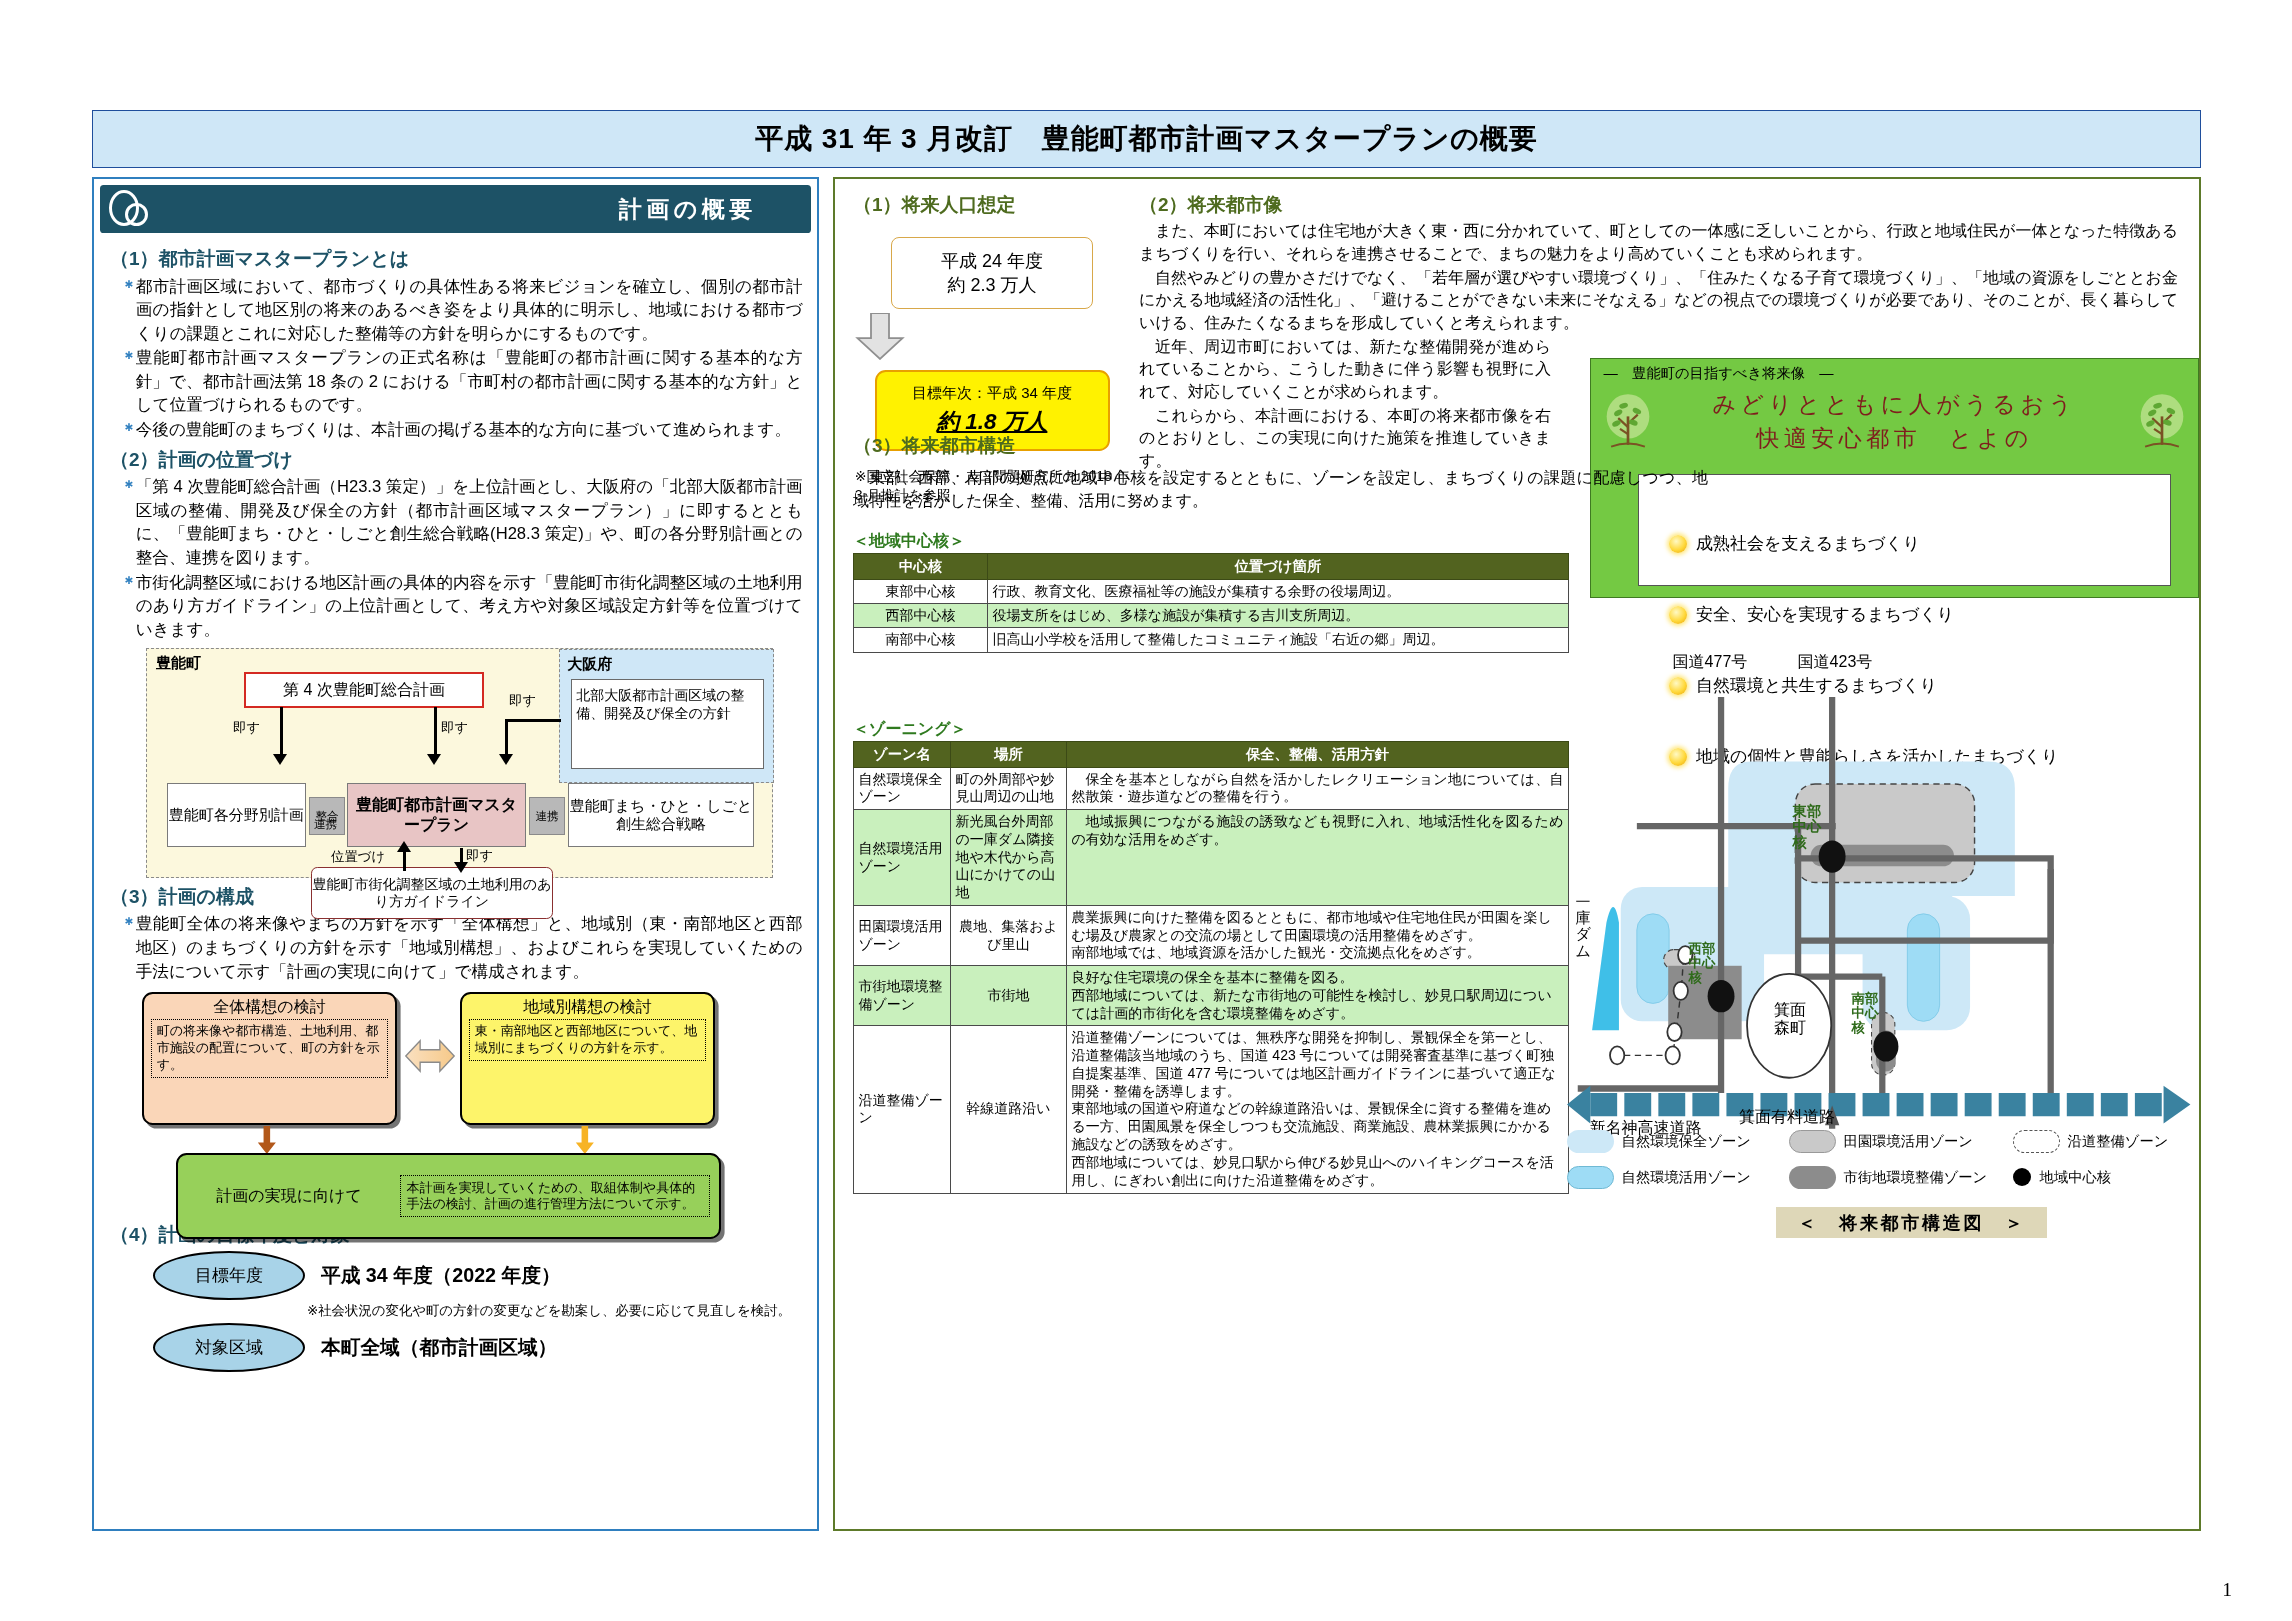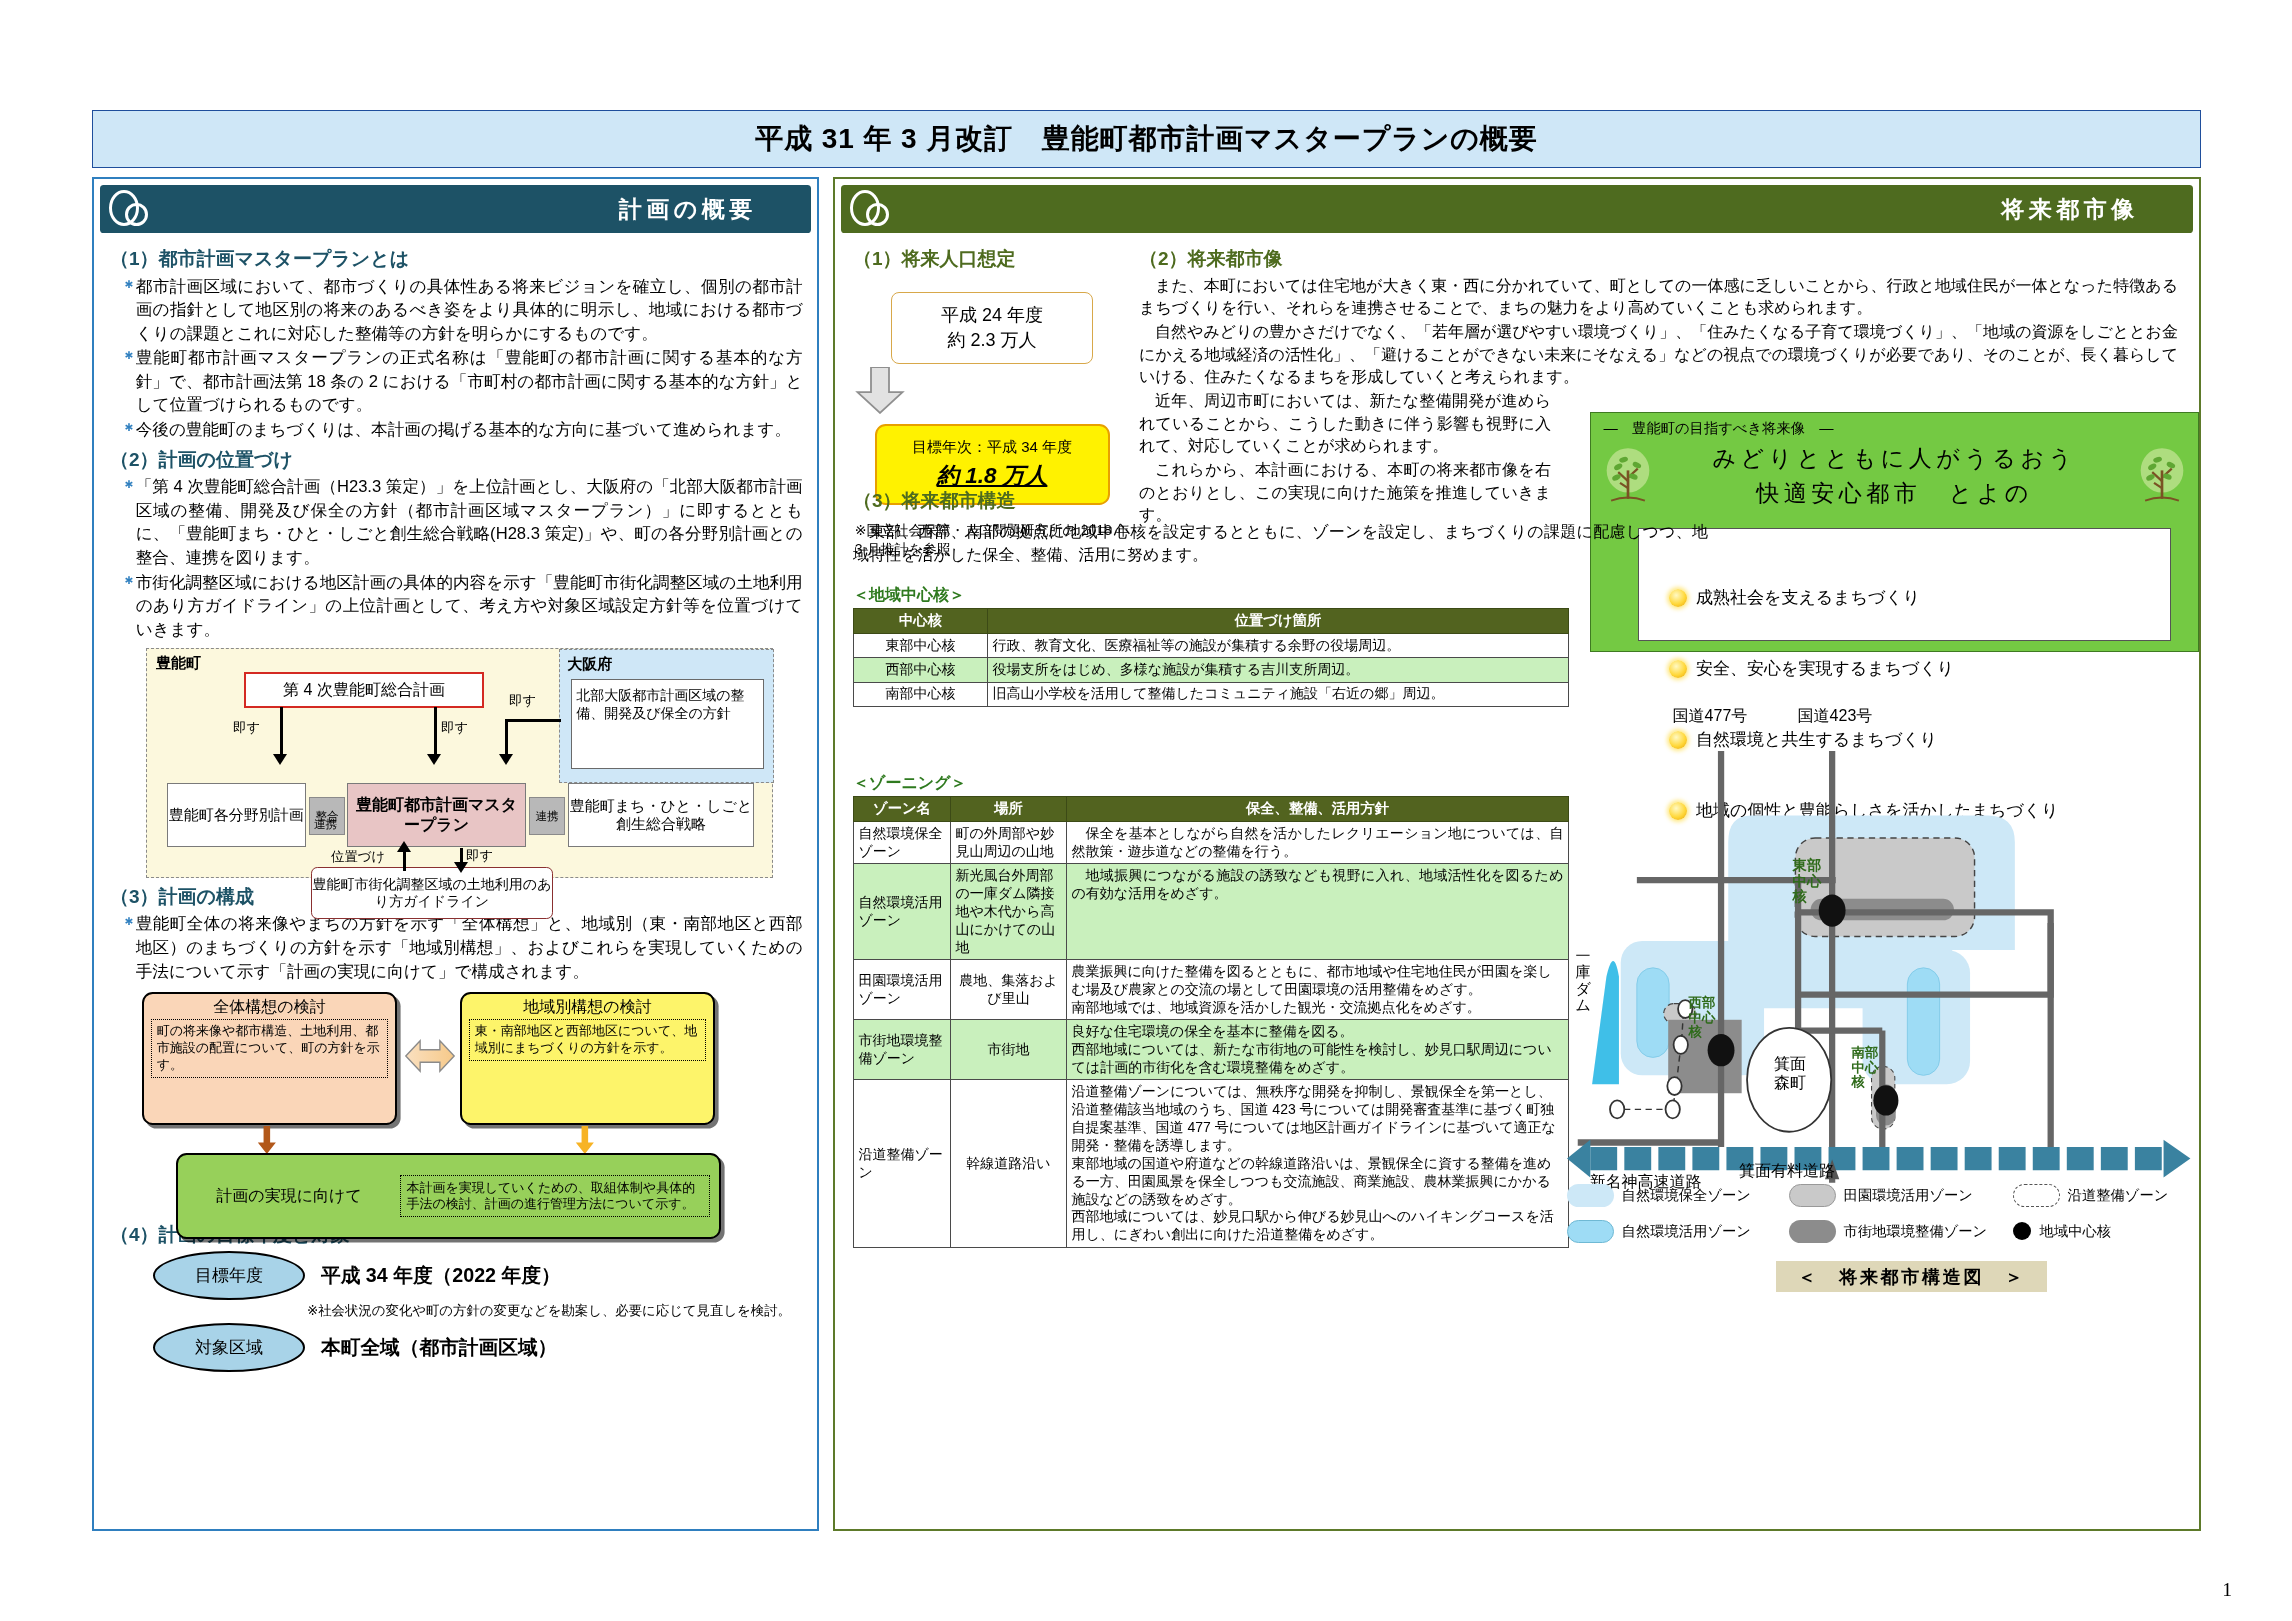--- a/index.html
+++ b/index.html
@@ -168,21 +168,21 @@
 
   .rp { font-size: 16px; line-height: 1.42; text-align: justify; text-indent: 1em; margin-bottom: 0.9px; }
   .rp.narrow { width: 412px; }
 
   
   .vision {
     position: absolute; right: 0px; top: 179px; width: 609px; height: 240px;
     background: #74c943; border: 1.8px solid #3f7a22;
   }
   .vision .cap { font-size: 14.3px; margin: 5.4px 0 0 12.5px; }
-  .vision .slogan { text-align: center; color: #000000; position: relative; }
+  .vision .slogan { text-align: center; color: #7f1d1d; position: relative; }
   .vision .s1 { font-size: 23px; letter-spacing: 4.5px; }
   .vision .s2 { font-size: 23px; letter-spacing: 4.5px; margin-top: 3.6px; }
   .vision .tree { position: absolute; width: 48px; height: 61px; }
   .vision .tree svg { width: 100%; height: 100%; }
   .vision .white {
     position: absolute; left: 47px; right: 27px; bottom: 10.7px; top: 115px;
     background: #fff; border: 0.9px solid #555; padding: 9px 0 0 30px;
   }
   .vision .white .li { display: flex; align-items: center; font-size: 17px; margin-bottom: 6.3px; margin-top: 48px; }
   .vision .white .sun {
@@ -352,27 +352,20 @@
       <div class="e-note">※社会状況の変化や町の方針の変更などを勘案し、必要に応じて見直しを検討。</div>
       <div class="e-row">
         <div class="ellipse">対象区域</div>
         <div class="e-val">本町全域（都市計画区域）</div>
       </div>
 
     </div>
   </div>
 
   <div class="panel panel-right">
-    <div class="sec-head green">
-      <div class="logo">
-        <div class="r1"></div>
-          <div class="r2"></div>
-      </div>
-      <div class="t">将来都市像</div>
-    </div>
 
     <div class="rc">
 
       <div class="r-col-a">
         <div class="h2 g">（1）将来人口想定</div>
         <div class="pop-box">
           <div>平成 24 年度</div>
           <div>約 2.3 万人</div>
         </div>
         <svg class="downarrow" viewBox="0 0 60 52">

